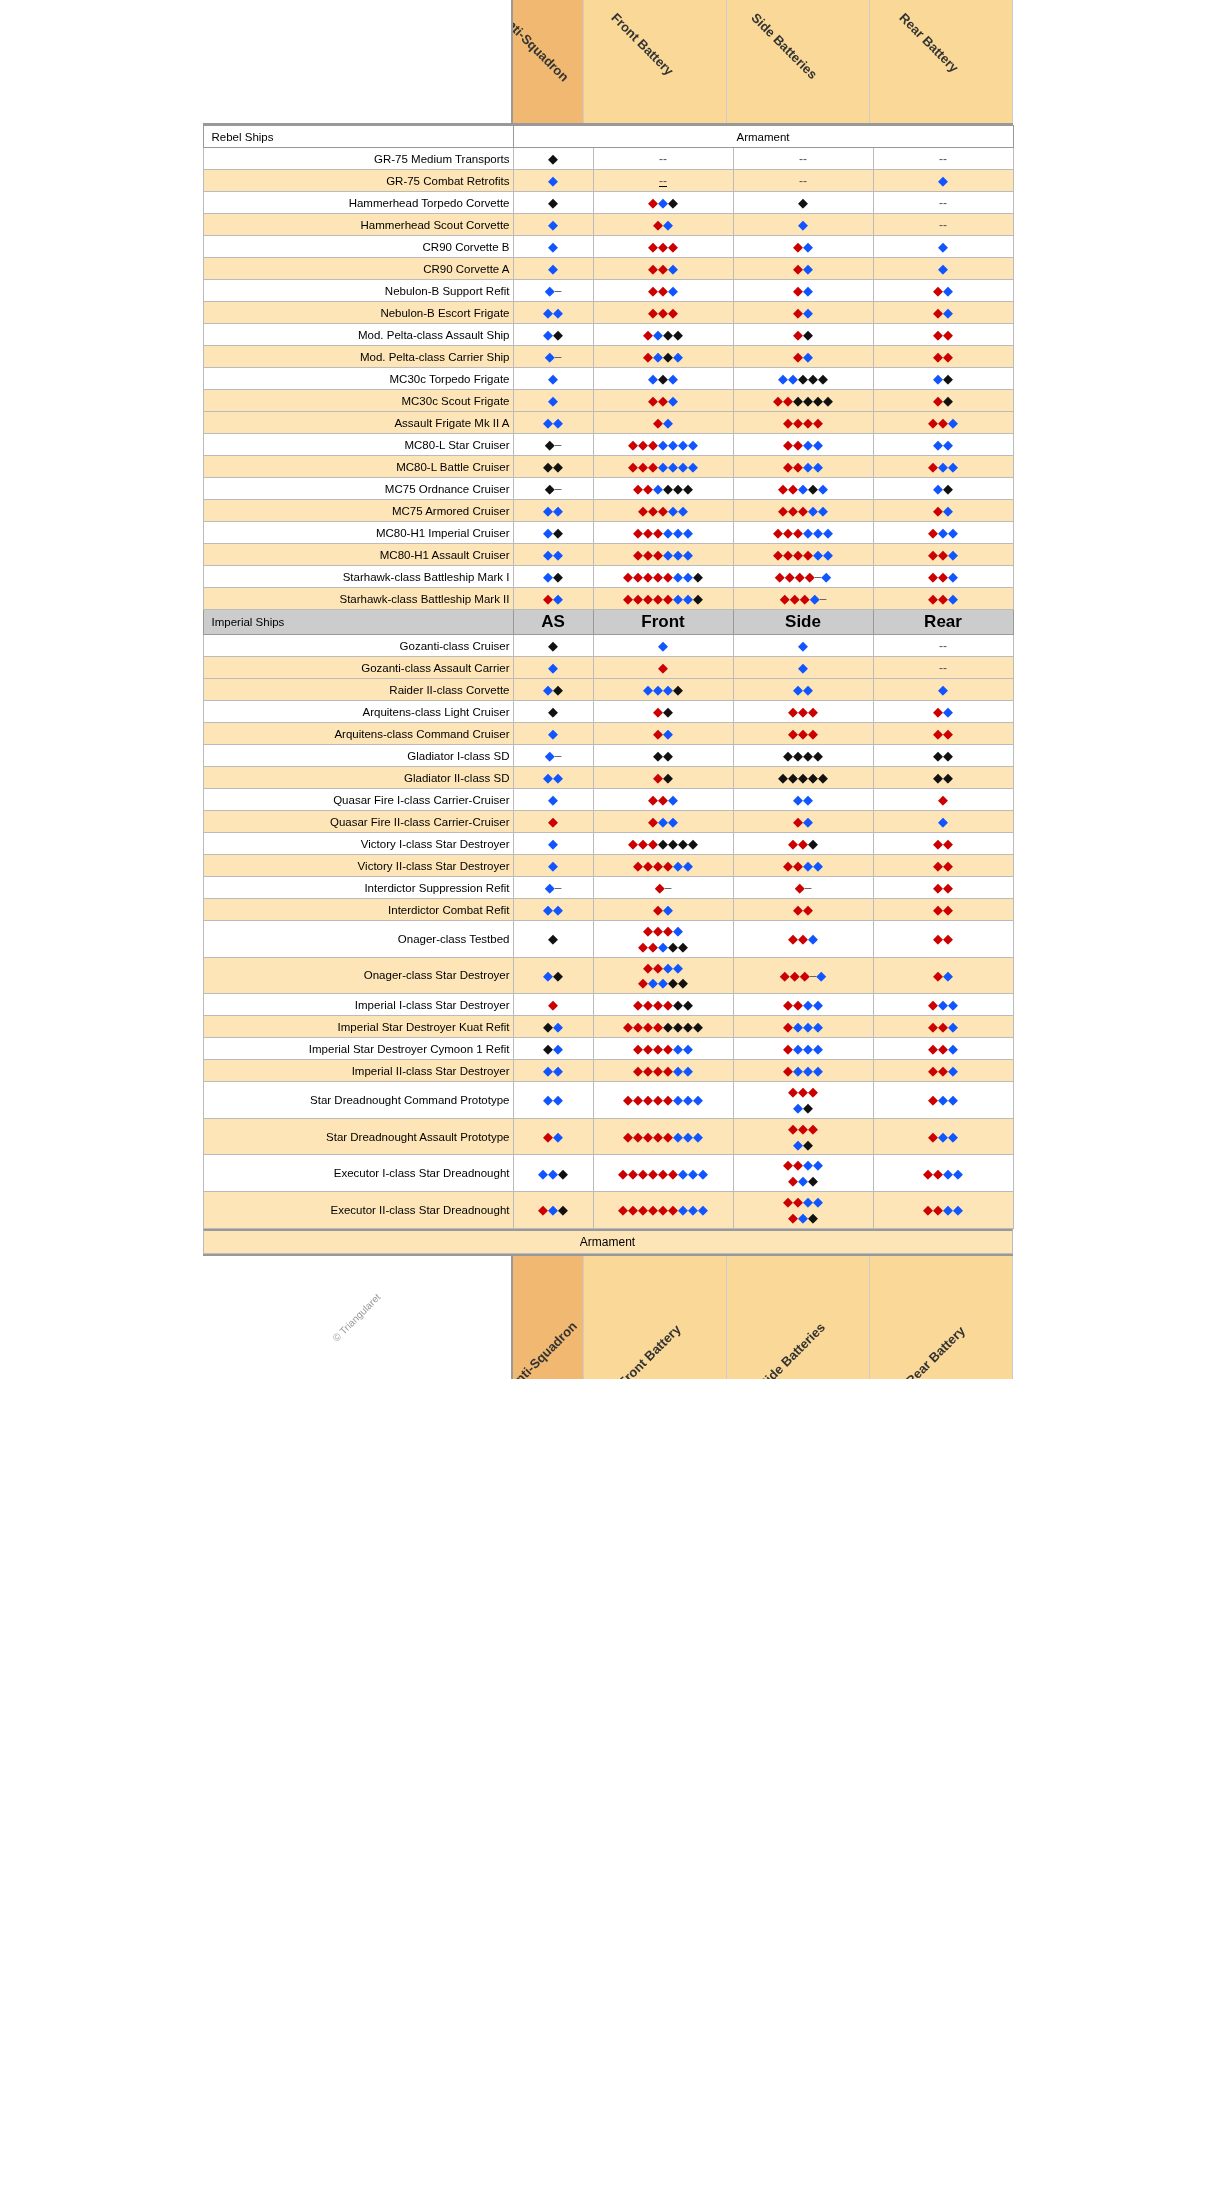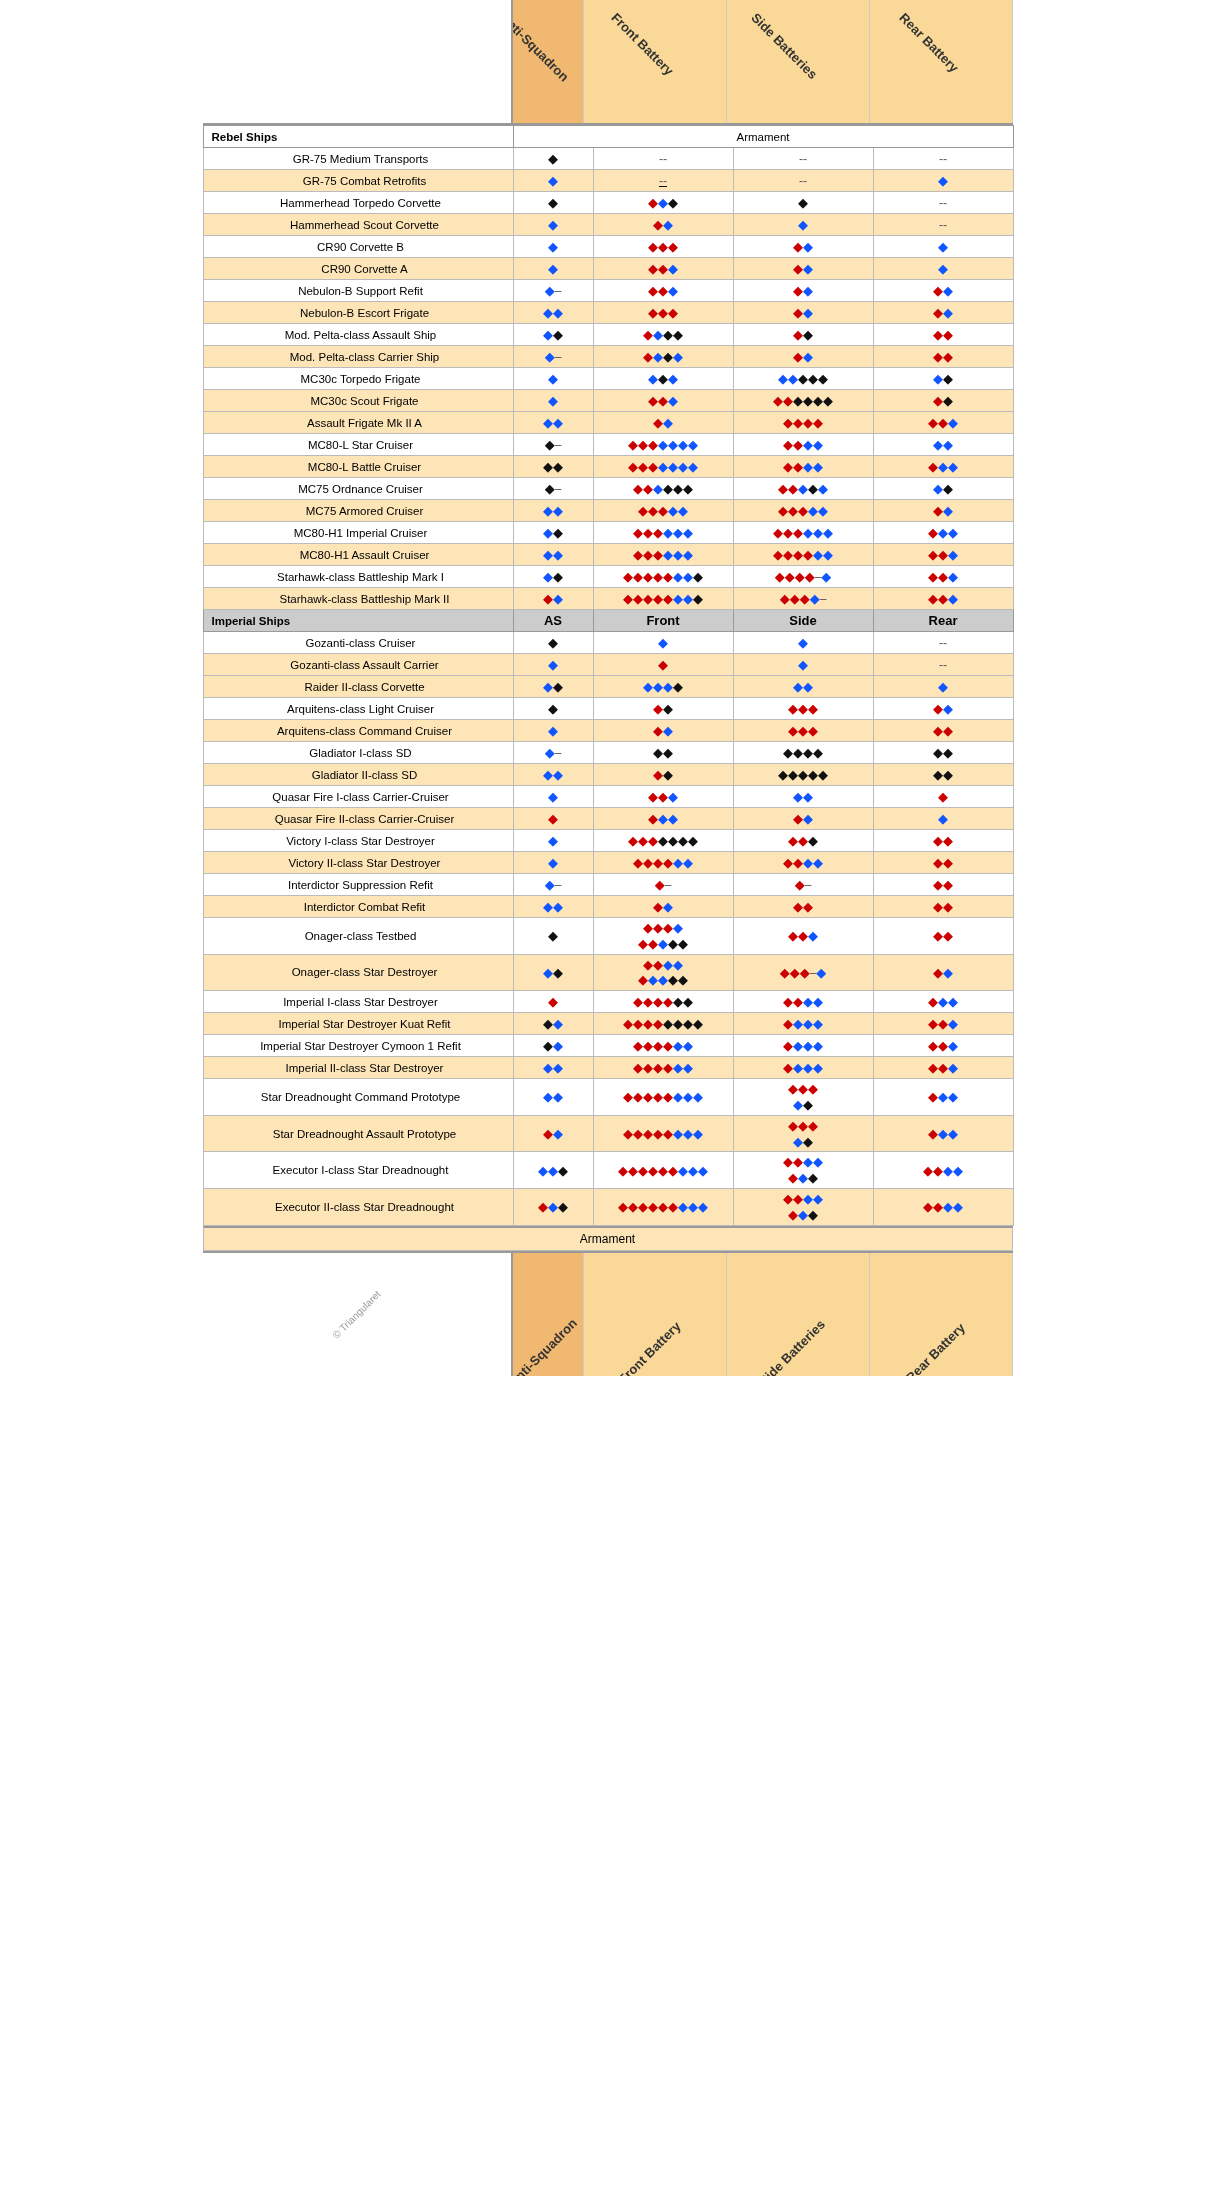--- a/index.html
+++ b/index.html
@@ -1,21 +1,21 @@
 <!DOCTYPE html>
 <html><head>
   <meta charset="utf-8">
   <style>
     * { box-sizing: border-box; margin: 0; padding: 0; }
     body { font-family: Arial, sans-serif; font-size: 12px; background: #fff; }
     
     .col-header {
       background: #d0d0d0;
       font-weight: bold;
-      font-size: 13px;
+      font-size: 17px;
     }
     
     
     .full-wrapper {
       width: 810px;
       margin: 0 auto;
       font-family: Arial, sans-serif;
       font-size: 11.5px;
     }
     
@@ -78,42 +78,42 @@
     
     table.ships td {
       border: 1px solid #bbb;
       padding: 2px 3px;
       vertical-align: middle;
       text-align: center;
       height: 22px;
     }
     
     table.ships td.name {
-      text-align: center;
+      text-align: right;
       padding-left: 8px;
       font-size: 11.5px;
     }
     
     table.ships tr.odd td { background: #ffffff; }
     table.ships tr.even td { background: #fde5b8; }
     table.ships tr.odd td.name { background: #ffffff; }
     table.ships tr.even td.name { background: #fde5b8; padding-left: 16px; }
     
     table.ships tr.section-rebel td {
       background: #ffffff;
       border: 1px solid #999;
     }
     
     table.ships tr.section-imperial td {
       background: #cccccc;
       border: 1px solid #999;
       margin-left: 44px;
     }
     
-    .sec-name { font-weight: bold; text-align: left !important; padding-left: 8px !important; }
+    .sec-name { font-weight: normal; text-align: left !important; padding-left: 8px !important; }
     .sec-arm { font-style: normal; }
     
     
     .d { display: inline-block; font-size: 13px; }
     .dr { color: #cc0000; }
     .db { color: #1155ff; }
     .dk { color: #111; }
     
     
     .ml { display: flex; flex-direction: column; align-items: center; line-height: 1.2; }

